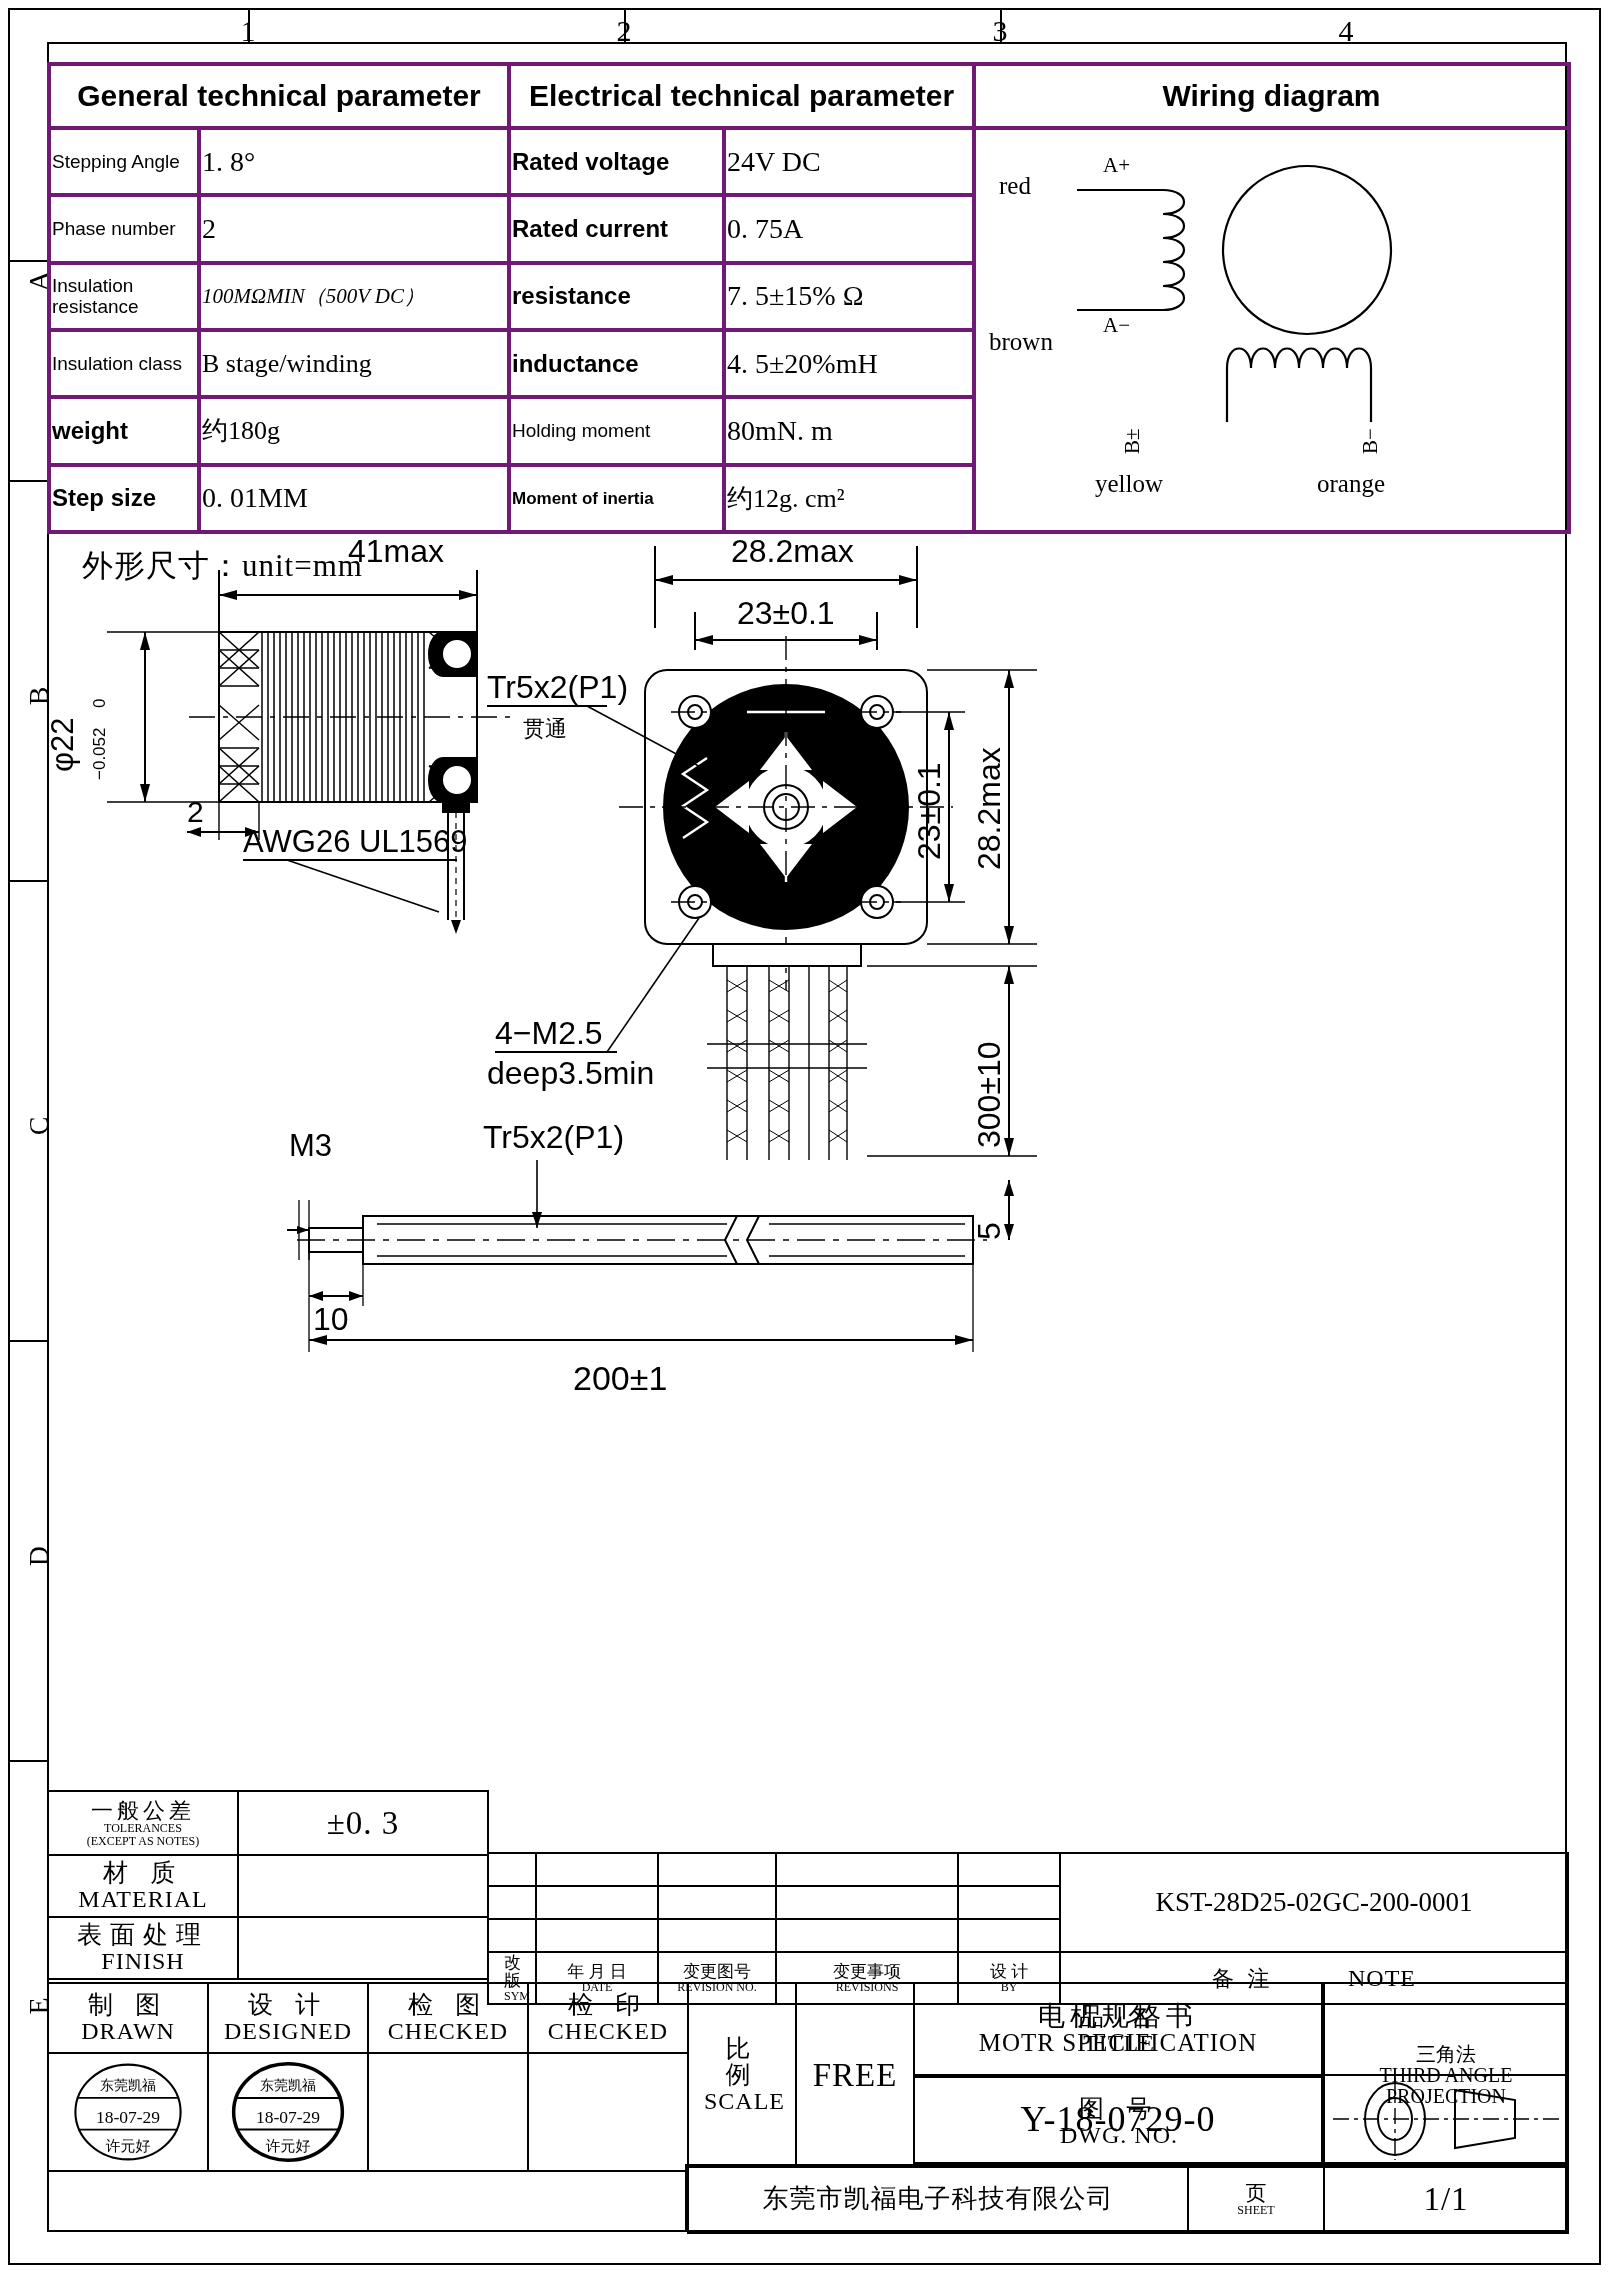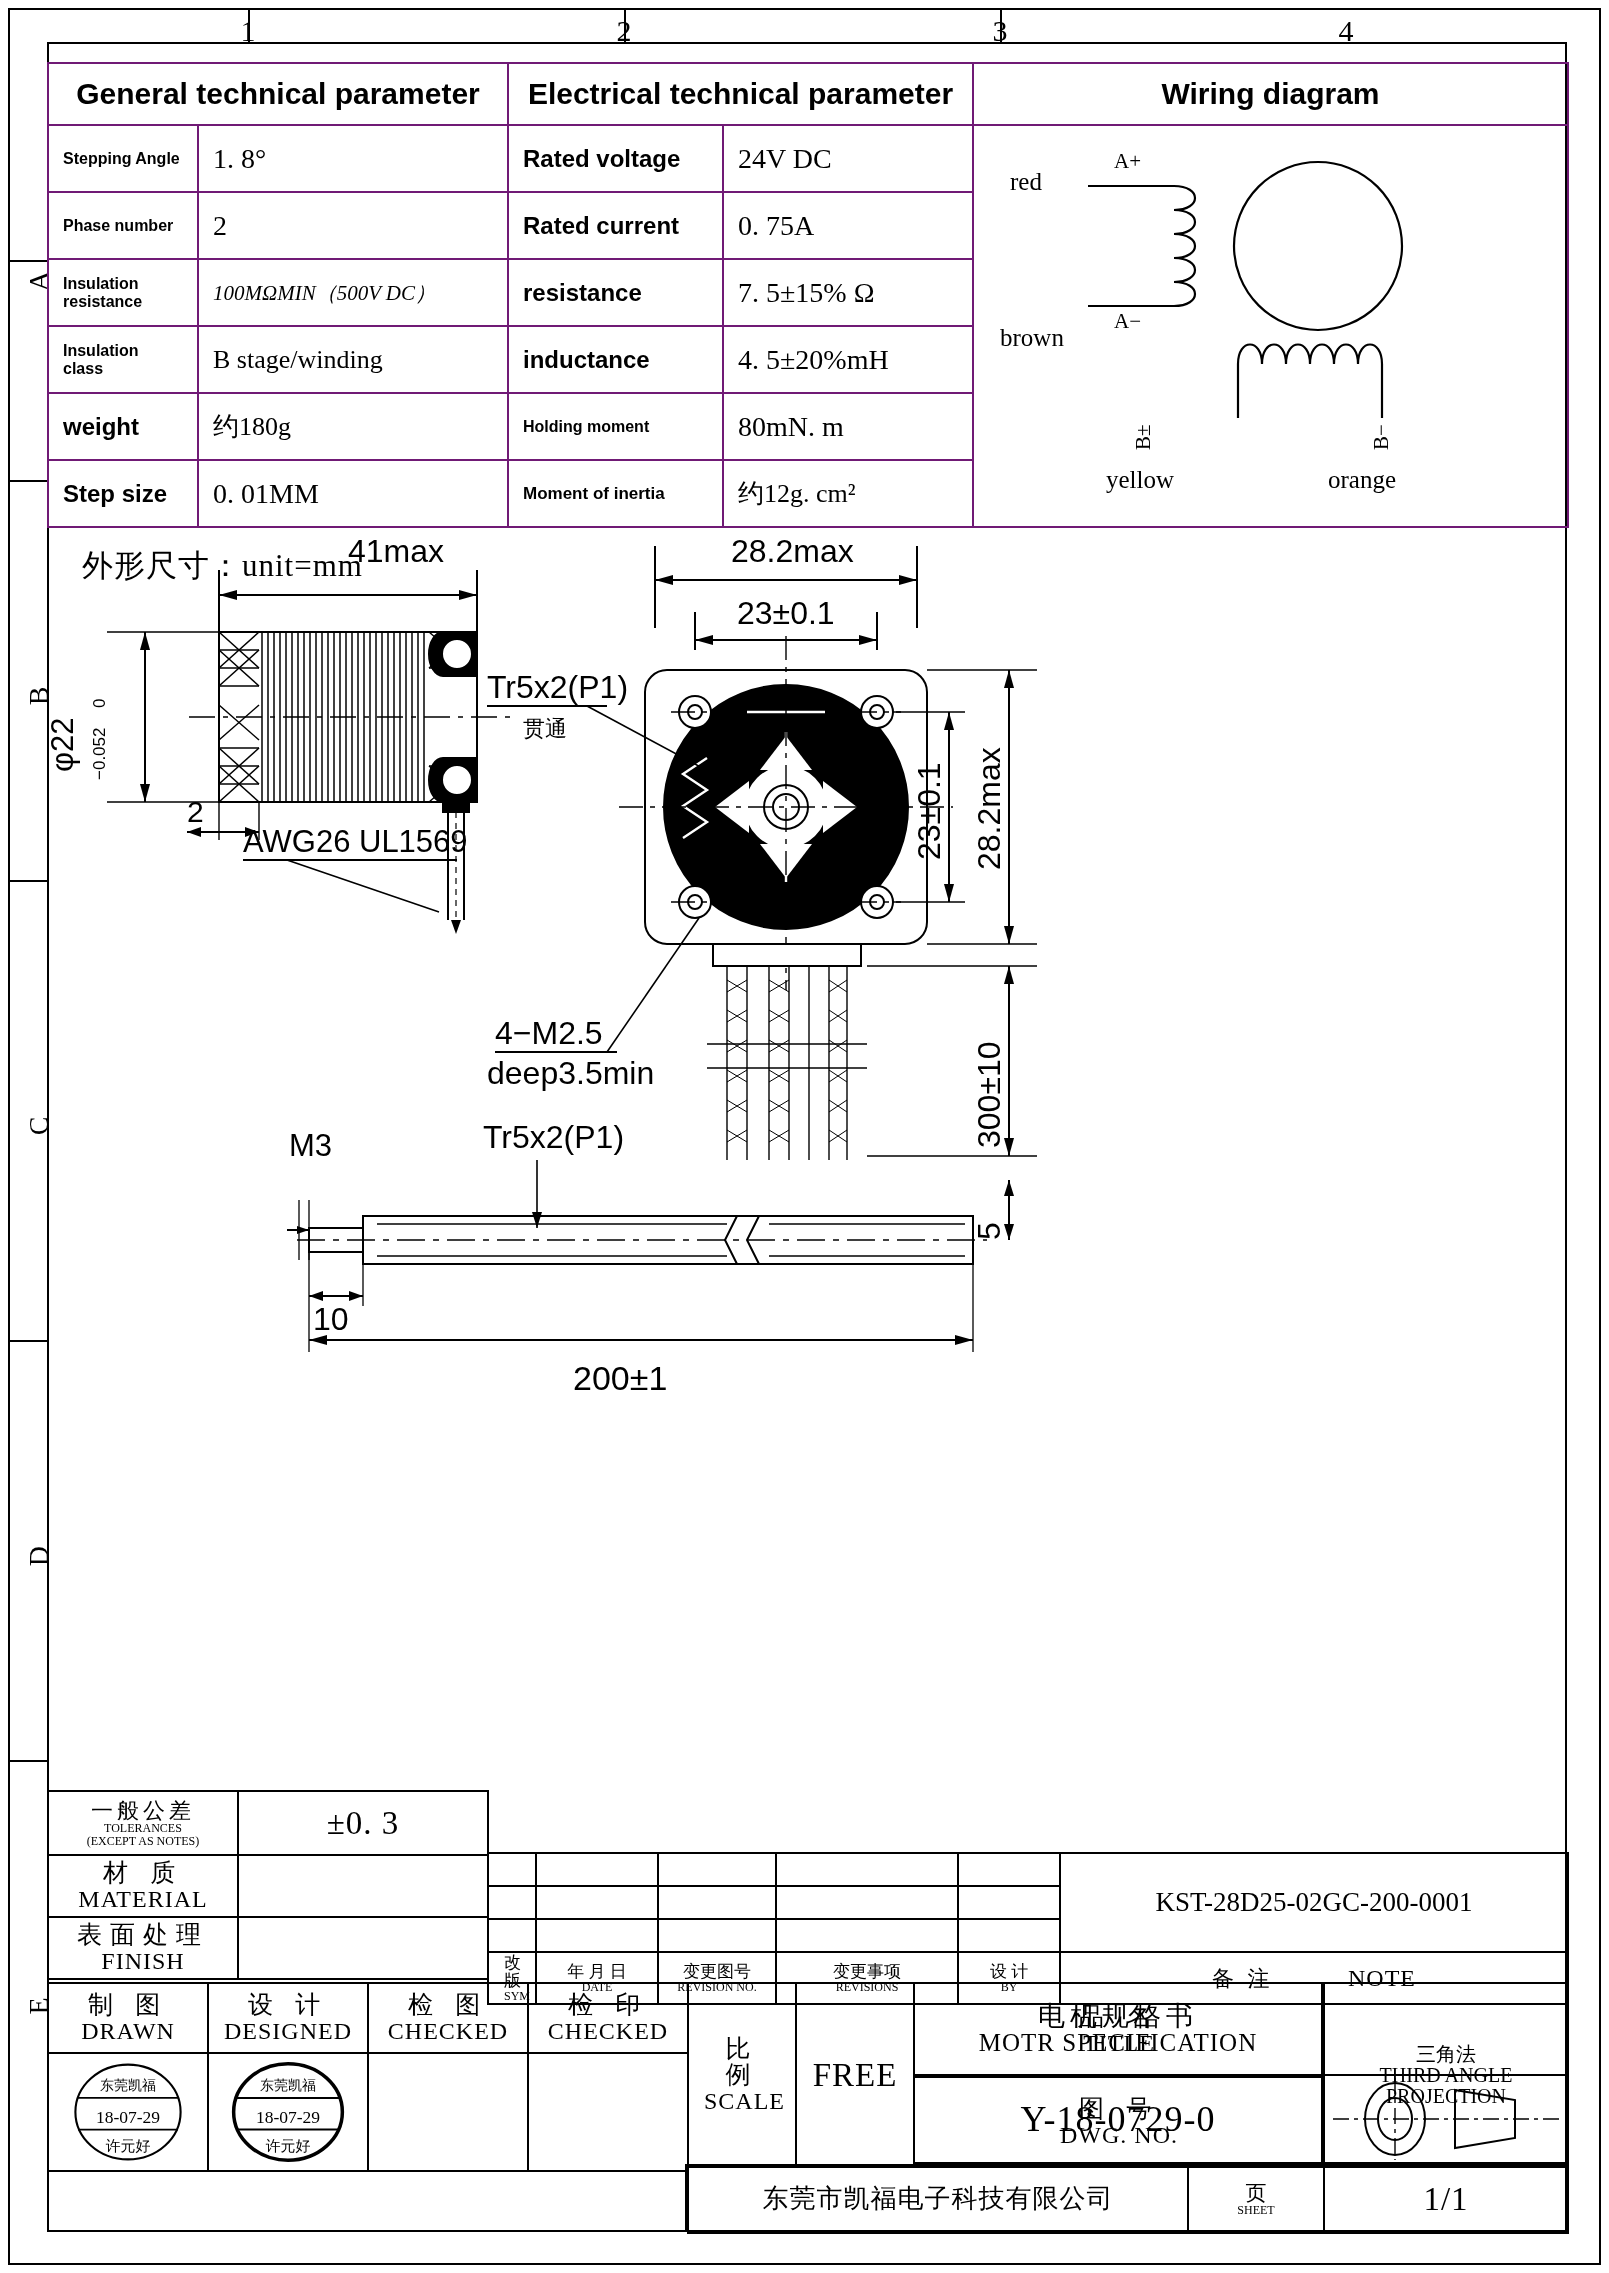--- a/index.html
+++ b/index.html
@@ -14,23 +14,23 @@
   .colnum{position:absolute;top:14px;font-size:30px;font-family:"Liberation Serif",serif;text-align:center;width:60px;}
   .coltick{position:absolute;top:8px;width:2px;background:#000;height:34px;}
 
   
   .rowletter{position:absolute;left:14px;font-size:28px;font-family:"Liberation Serif",serif;
              transform:rotate(-90deg);transform-origin:center center;width:50px;text-align:center;}
   .rowtick{position:absolute;left:8px;width:40px;height:2px;background:#000;}
 
   
   .spec{position:absolute;left:47px;top:62px;width:1520px;border-collapse:collapse;table-layout:fixed;}
-  .spec td{border:2px solid #701a75;padding:2px 14px;vertical-align:middle;}
+  .spec td{border:4px solid #701a75;padding:2px 1px;vertical-align:middle;}
   .hdr{font-size:30px;font-weight:bold;text-align:center;height:56px;font-family:"Liberation Sans",sans-serif;}
-  .lbl{font-size:16px;font-weight:bold;font-family:"Liberation Sans",sans-serif;line-height:1.12;}
+  .lbl{font-size:19px;font-weight:normal;font-family:"Liberation Sans",sans-serif;line-height:1.12;}
   .lbl-sm{font-size:17px;font-weight:bold;font-family:"Liberation Sans",sans-serif;line-height:1.12;}
   .lbl-lg{font-size:24px;font-weight:bold;font-family:"Liberation Sans",sans-serif;}
   .val{font-size:28px;font-family:"Liberation Serif",serif;}
   .val-sm{font-size:21px;font-family:"Liberation Serif",serif;font-style:italic;}
   .val-cjk{font-size:26px;font-family:"Liberation Serif",serif;}
   .cellrow{height:66px;}
 
   
   .wirecell{position:relative;padding:0;}
   .wirecell svg{display:block;}

